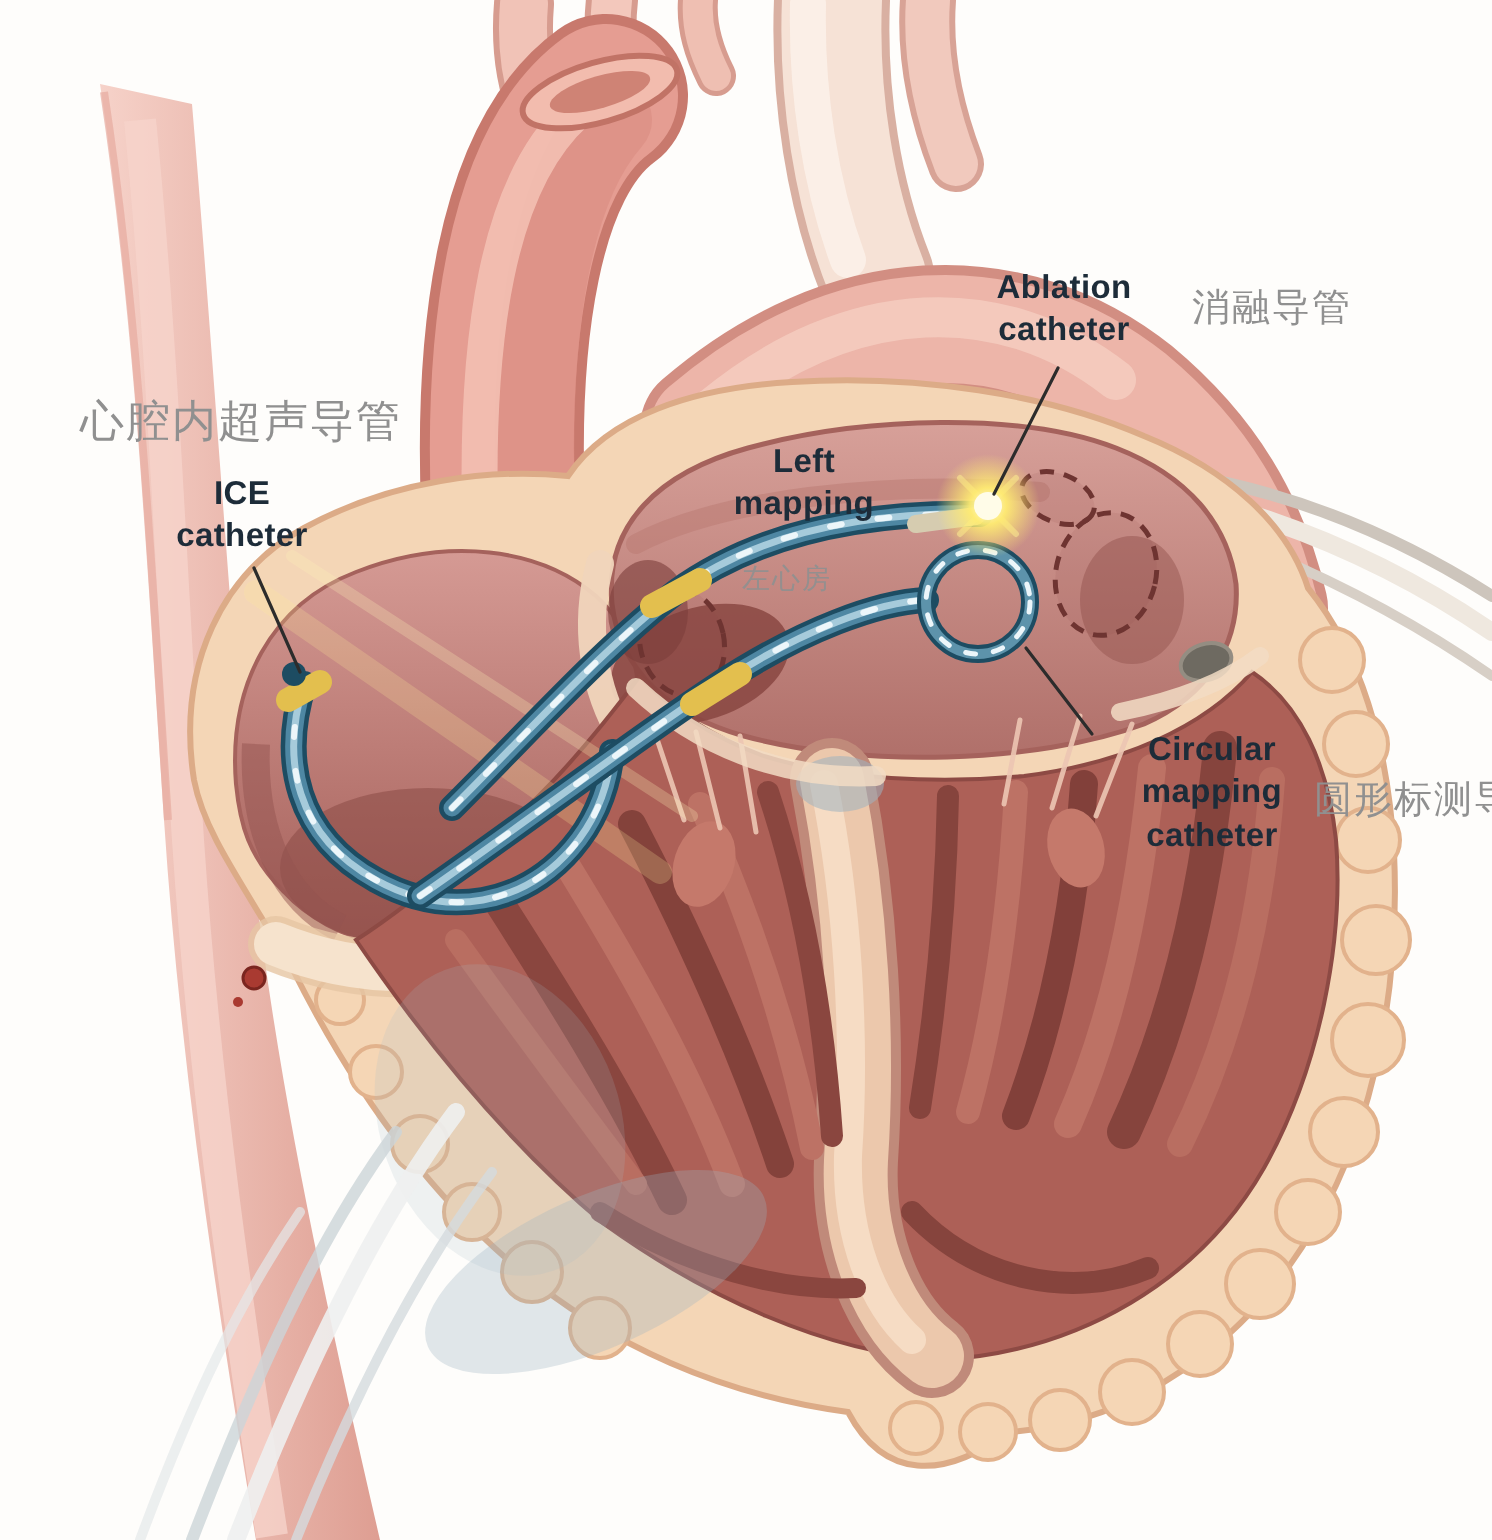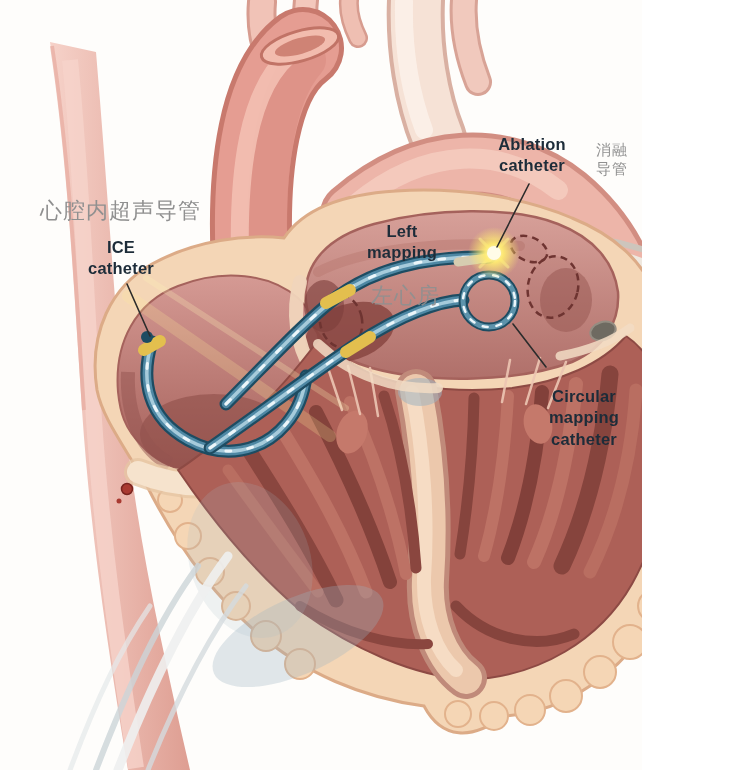--- a/index.html
+++ b/index.html
@@ -1,33 +1,33 @@
 <!DOCTYPE html>
 <html><head>
 <meta charset="utf-8">
 <style>
   html,body { margin:0; padding:0; background:#ffffff; }
   .stage {
-    position:relative; width:642px; height:770px; overflow:hidden;
+    position:relative; width:746px; height:770px; overflow:hidden;
     background:#fefdfb; font-family:"Liberation Sans", sans-serif;
   }
   .stage svg { position:absolute; left:0; top:0; display:block; }
   .lbl { position:absolute; white-space:pre-line; pointer-events:none; }
   .lbl-en {
     font-weight:700; font-size:16.5px; line-height:1.3; color:#1d2c39;
     text-align:center; letter-spacing:.2px;
   }
-  .lbl-zh { font-size:15px; color:#909090; letter-spacing:1px; }
+  .lbl-zh { font-size:19px; color:#909090; letter-spacing:1px; }
   #lbl-ablation-en   { left:474px; top:134px; width:116px; }
   #lbl-ablation-zh   { left:596px; top:141px; }
   #lbl-ice-zh        { left:40px;  top:196px; font-size:22px; }
   #lbl-ice-en        { left:66px;  top:237px; width:110px; }
   #lbl-left-atrium   { left:352px; top:221px; width:100px; }
-  #lbl-left-atrium-zh{ left:371px; top:281px; font-size:22px; opacity:.92; }
-  #lbl-circular-en   { left:520px; top:365px; width:128px;margin-top:21px; }
+  #lbl-left-atrium-zh{ left:371px; top:281px; font-size:14px; opacity:.92; }
+  #lbl-circular-en   { left:542px; top:365px; width:128px; }
   #lbl-circular-zh   { left:657px; top:387px; width:140px; }
 </style>
 </head>
 <body>
 
 <div class="stage">
 
 <svg width="746" height="770" viewBox="0 0 746 770">
   <defs>
     <linearGradient id="bandGrad" x1="0" y1="0" x2="1" y2="0">

